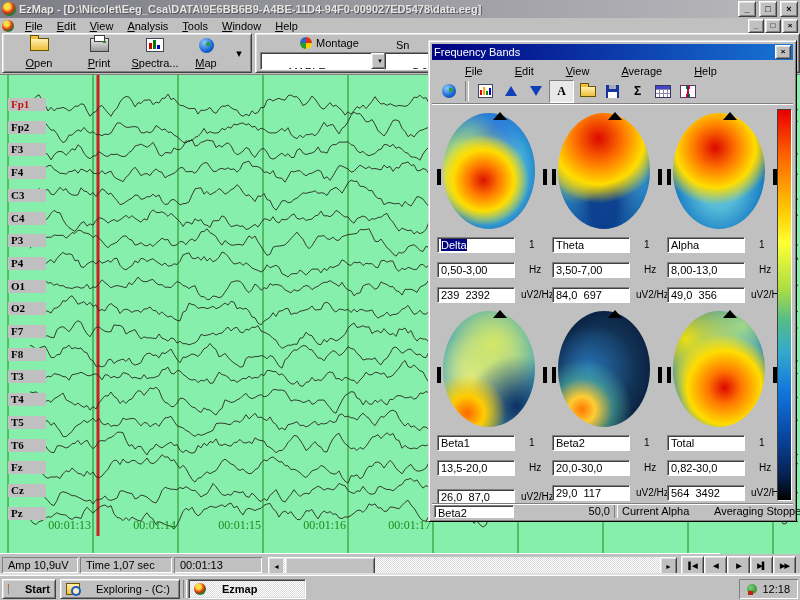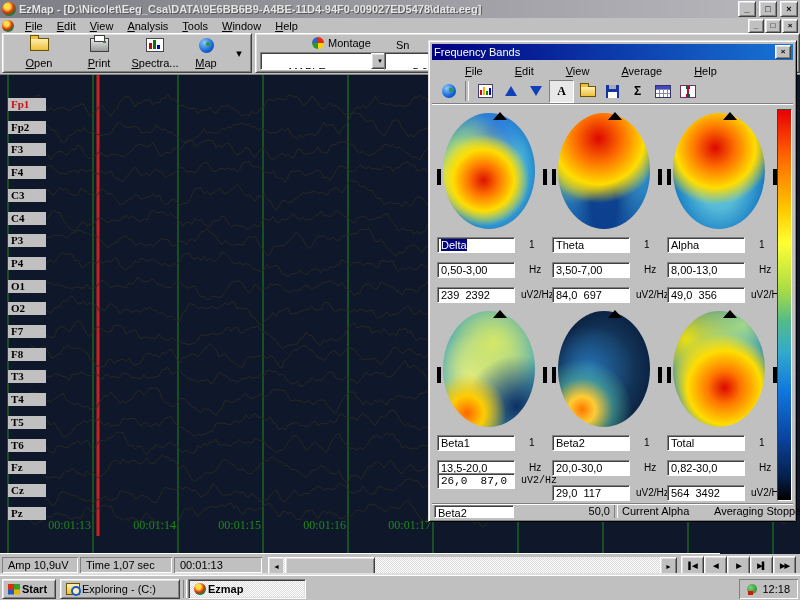--- a/index.html
+++ b/index.html
@@ -52,21 +52,21 @@
   .statusbar{left:0;top:553px;width:720px;height:22px;background:#c0c0c0;border-top:1px solid #fff;}
   .spanel{position:absolute;top:3px;height:16px;box-shadow:inset 1px 1px 0 #808080,inset -1px -1px 0 #fff;
           padding:2px 6px;box-sizing:border-box;white-space:nowrap;}
   .sbtn{position:absolute;top:3px;width:15px;height:16px;background:#c0c0c0;display:flex;align-items:center;justify-content:center;font-size:7px;}
   .strack{position:absolute;top:3px;height:16px;background:conic-gradient(#fff 25%,#d8d8d8 0 50%,#fff 0 75%,#d8d8d8 0) 0 0/2px 2px;}
   .sthumb{position:absolute;top:3px;height:16px;background:#c0c0c0;}
   .navbtn{position:absolute;top:2px;width:21px;height:18px;background:#c0c0c0;display:flex;align-items:center;justify-content:center;
           font-size:7px;font-weight:bold;letter-spacing:-1px;}
   
   .taskbar{left:0;top:575px;width:800px;height:25px;background:#c0c0c0;border-top:1px solid #fff;box-shadow:0 -2px 0 #dfdfdf;}
-  .task{position:absolute;top:3px;height:20px;display:flex;align-items:center;gap:2px;padding:0 5px;box-sizing:border-box;white-space:nowrap;overflow:hidden;}
+  .task{position:absolute;top:3px;height:20px;display:flex;align-items:center;gap:16px;padding:0 5px;box-sizing:border-box;white-space:nowrap;overflow:hidden;}
   .task.active{background:conic-gradient(#fff 25%,#dcdcdc 0 50%,#fff 0 75%,#dcdcdc 0) 0 0/2px 2px;font-weight:bold;}
   .flag{width:12px;height:11px;background:
         linear-gradient(#e02c0c,#e02c0c) 0 0/50% 50%,
         linear-gradient(#30a028,#30a028) 100% 0/50% 50%,
         linear-gradient(#2858c8,#2858c8) 0 100%/50% 50%,
         linear-gradient(#e8b800,#e8b800) 100% 100%/50% 50%;background-repeat:no-repeat;}
   .ic-explore{width:12px;height:10px;background:linear-gradient(#ffefae,#edc03c);border:1px solid #6b5400;position:relative;}
   .ic-explore:after{content:"";position:absolute;right:-2px;bottom:-2px;width:6px;height:6px;border:2px solid #1a5ac8;border-radius:50%;background:rgba(255,255,255,.6);}
   .tray{position:absolute;top:3px;right:2px;height:20px;box-shadow:inset 1px 1px 0 #808080,inset -1px -1px 0 #fff;
         display:flex;align-items:center;gap:5px;padding:0 8px;}
@@ -156,38 +156,38 @@
       </div>
       <div class="tbtn" style="left:180px;width:46px;">
         <div class="ic-globe"></div>
         <span class="u1"><u>M</u>ap</span>
       </div>
       <div class="tbtn ddarrow" style="left:228px;width:16px;justify-content:center;">
         <span>▾</span>
       </div>
     </div>
     <div class="tb-panel out" style="left:255px;width:545px;">
-      <div class="abs" style="left:56px;top:3px;display:flex;gap:4px;align-items:flex-start;">
+      <div class="abs" style="left:44px;top:3px;display:flex;gap:4px;align-items:flex-start;">
         <div class="ic-montage"></div>
         <span>Montage</span>
       </div>
       <div class="abs field" style="left:4px;top:18px;width:130px;height:18px;box-sizing:border-box;">
         <span>MAPLE</span>
         <div class="abs winbtn out" style="right:0;top:0;width:16px;height:14px;font-size:6px;">
           <span>▼</span>
         </div>
       </div>
       <span class="abs" style="left:140px;top:5px;">Sn</span>
       <div class="abs field" style="left:128px;top:18px;width:55px;height:18px;box-sizing:border-box;">
         <span>5,00</span>
       </div>
     </div>
   </div>
 
-  <div class="abs eeg" style="background: #0f172a;">
+  <div class="abs eeg" style="background: #86efac;">
     <svg id="eeg-svg" width="800" height="479">
         <line x1="8" y1="0" x2="8" y2="479" stroke="#1e8a1e" stroke-width="1"></line>
         <line x1="93" y1="0" x2="93" y2="479" stroke="#1e8a1e" stroke-width="1"></line>
         <line x1="178" y1="0" x2="178" y2="479" stroke="#1e8a1e" stroke-width="1"></line>
         <line x1="263" y1="0" x2="263" y2="479" stroke="#1e8a1e" stroke-width="1"></line>
         <line x1="348" y1="0" x2="348" y2="479" stroke="#1e8a1e" stroke-width="1"></line>
         <line x1="433" y1="0" x2="433" y2="479" stroke="#1e8a1e" stroke-width="1"></line>
         <line x1="518" y1="0" x2="518" y2="479" stroke="#1e8a1e" stroke-width="1"></line>
         <line x1="603" y1="0" x2="603" y2="479" stroke="#1e8a1e" stroke-width="1"></line>
         <line x1="688" y1="0" x2="688" y2="479" stroke="#1e8a1e" stroke-width="1"></line>
@@ -389,21 +389,21 @@
       <i class="earL" style="top:62px;"></i>
         <i class="earR" style="top:62px;"></i>
       <div class="frow" style="top:130px;">
           <div class="field bname"><span>Beta1</span></div>
           <span class="funit">1</span>
         </div>
       <div class="frow" style="top:155px;">
           <div class="field"><span>13,5-20,0</span></div>
           <span class="funit">Hz</span>
         </div>
-      <div class="frow" style="top:168px;font-family:Liberation Mono, monospace;">
+      <div class="frow" style="top:184px;">
           <div class="field"><span>26,0  87,0</span></div>
           <span class="funit wide">uV2/Hz</span>
         </div>
     </div>
     <div class="band-col" style="left:121px;top:264px;">
       <div class="bhead" style="background: radial-gradient(circle at 26% 85%, rgb(255, 119, 0) 0%, rgb(255, 204, 51) 11%, rgba(80, 180, 160, 0.6) 26%, rgba(80, 180, 160, 0) 42%), radial-gradient(circle at 34% 50%, rgba(40, 120, 190, 0.9) 0%, rgba(40, 120, 190, 0) 52%), radial-gradient(rgb(20, 56, 92) 40%, rgb(10, 32, 64) 76%, rgb(6, 20, 40) 100%);">
           <i class="nose"></i>
         </div>
       <i class="earL" style="top:62px;"></i>
         <i class="earR" style="top:62px;"></i>

